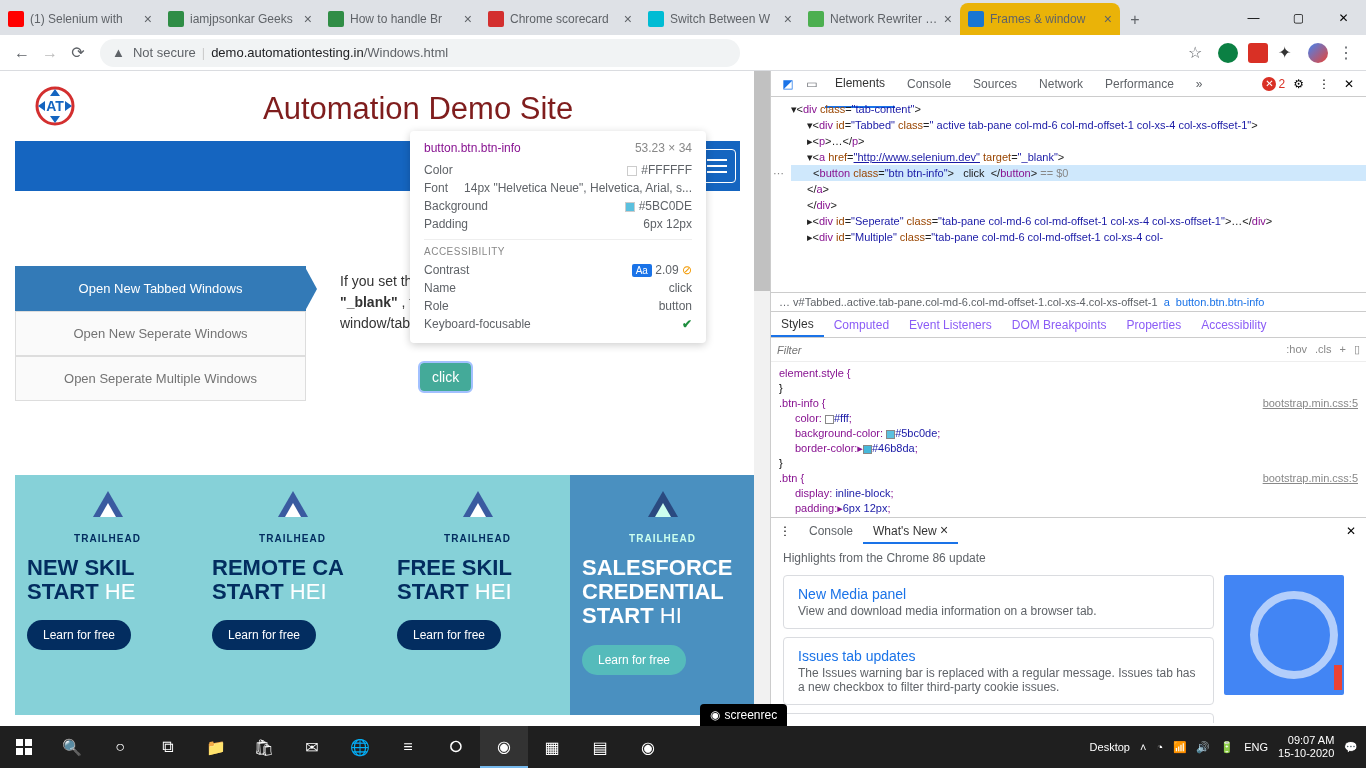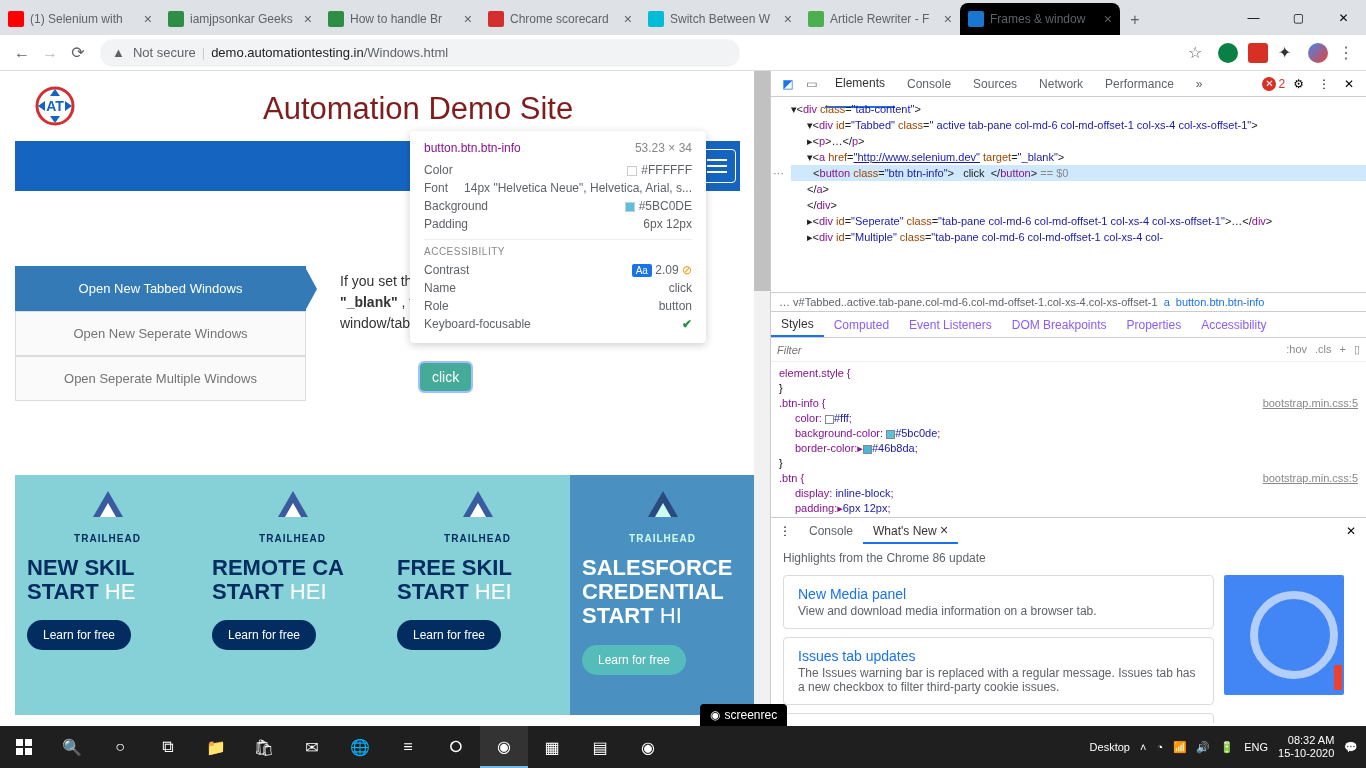--- a/index.html
+++ b/index.html
@@ -1,21 +1,21 @@
 <!DOCTYPE html>
 <html><head>
 <meta charset="utf-8">
 <style>
 * { margin: 0; padding: 0; box-sizing: border-box; font-family: 'Segoe UI', Arial, sans-serif; }
 body { width: 1366px; height: 768px; overflow: hidden; background: #fff; position: relative; }
 
 .titlebar { height: 35px; background: #dee1e6; display: flex; align-items: center; }
 .tabs { display: flex; height: 35px; flex: 1; align-items: flex-end; }
 .tab { display: flex; align-items: center; background: #dee1e6; padding: 0 8px; height: 32px; font-size: 12px; color: #5f6368; width: 160px; border-radius: 8px 8px 0 0; position: relative; cursor: pointer; }
-.tab.active { background: #000000; }
+.tab.active { background: #eab308; }
 .tab .favicon { width: 16px; height: 16px; margin-right: 6px; flex-shrink: 0; border-radius: 2px; }
 .tab .title { white-space: nowrap; overflow: hidden; text-overflow: ellipsis; flex: 1; }
 .tab .close { color: #5f6368; margin-left: 4px; font-size: 14px; }
 .newtab { width: 30px; height: 30px; display: flex; align-items: center; justify-content: center; font-size: 16px; color: #5f6368; }
 .wincontrols { display: flex; margin-left: auto; }
 .wincontrols div { width: 45px; height: 30px; display: flex; align-items: center; justify-content: center; font-size: 12px; }
 
 .addrbar { height: 36px; background: #fff; display: flex; align-items: center; padding: 0 8px; border-bottom: 1px solid #dadce0; }
 .navbtn { width: 28px; height: 28px; display: flex; align-items: center; justify-content: center; color: #5f6368; font-size: 16px; }
 .omnibox { flex: 0 0 640px; height: 28px; background: #f1f3f4; border-radius: 14px; display: flex; align-items: center; padding: 0 12px; margin: 0 8px; font-size: 13px; color: #5f6368; }
@@ -150,21 +150,21 @@
         <span class="title">Chrome scorecard</span>
         <span class="close">×</span>
       </div>
     <div class="tab">
         <div class="favicon" style="background:#00bcd4"></div>
         <span class="title">Switch Between W</span>
         <span class="close">×</span>
       </div>
     <div class="tab">
         <div class="favicon" style="background:#4caf50"></div>
-        <span class="title">Article Rewriter - F</span>
+        <span class="title">Network Rewriter - F</span>
         <span class="close">×</span>
       </div>
     <div class="tab active">
         <div class="favicon" style="background:#1976d2"></div>
         <span class="title">Frames &amp; window</span>
         <span class="close">×</span>
       </div>
     <div class="newtab">+</div>
   </div>
   <div class="wincontrols">
@@ -445,18 +445,18 @@
   <div class="tb-icon">◉</div>
   <div class="tray">
     <span>Desktop</span>
     <span>˄</span>
     <span>◔</span>
     <span>📶</span>
     <span>🔊</span>
     <span>🔋</span>
     <span>ENG</span>
     <div class="clock">
-        <div>08:32 AM</div>
+        <div>09:07 AM</div>
         <div>15-10-2020</div>
       </div>
     <span>💬</span>
   </div>
 </div>
 
 </body></html>

